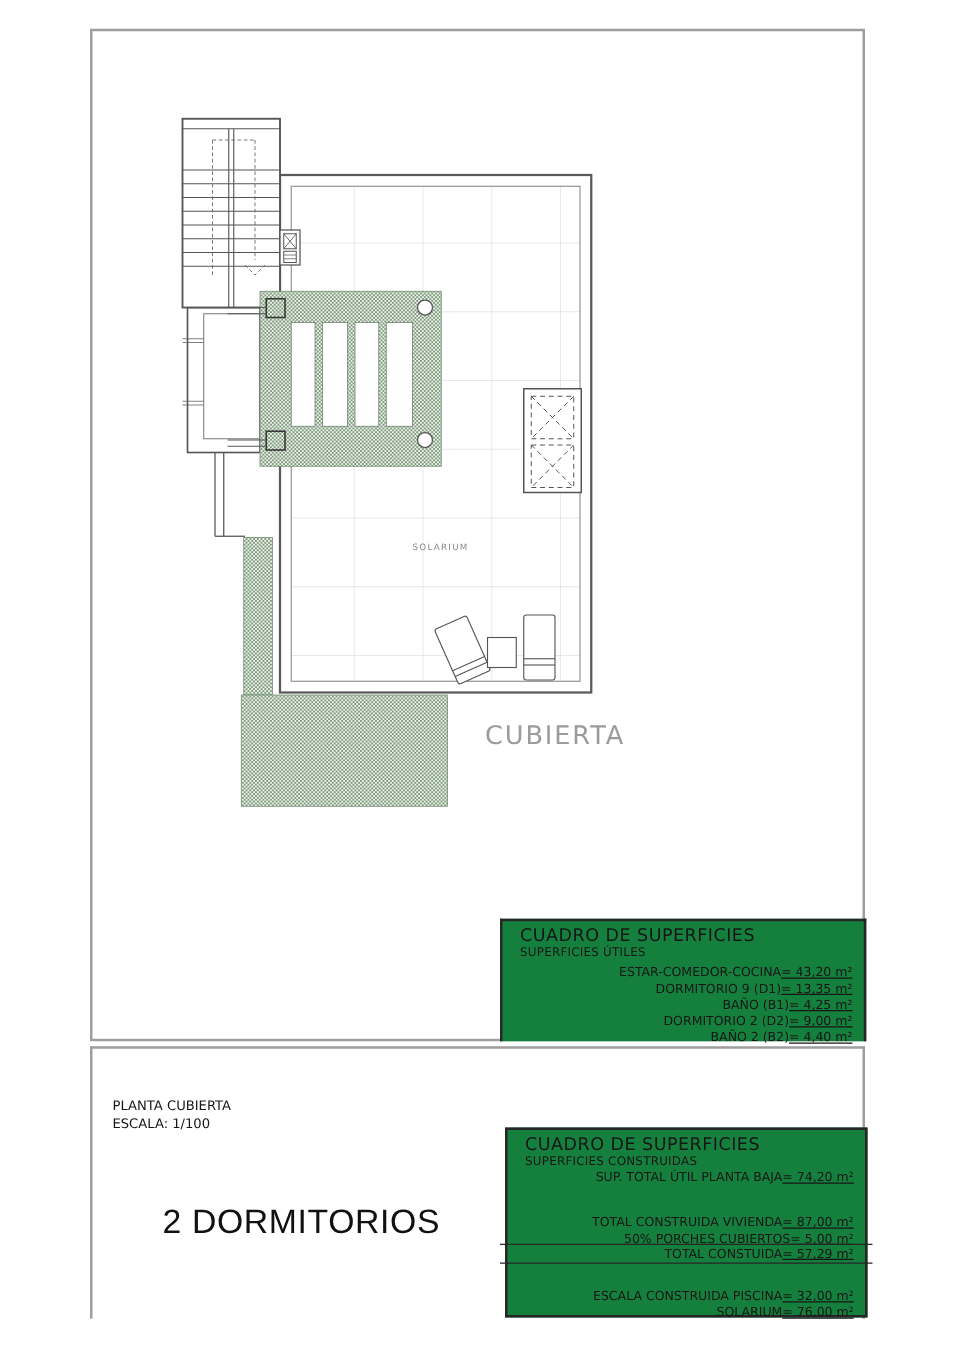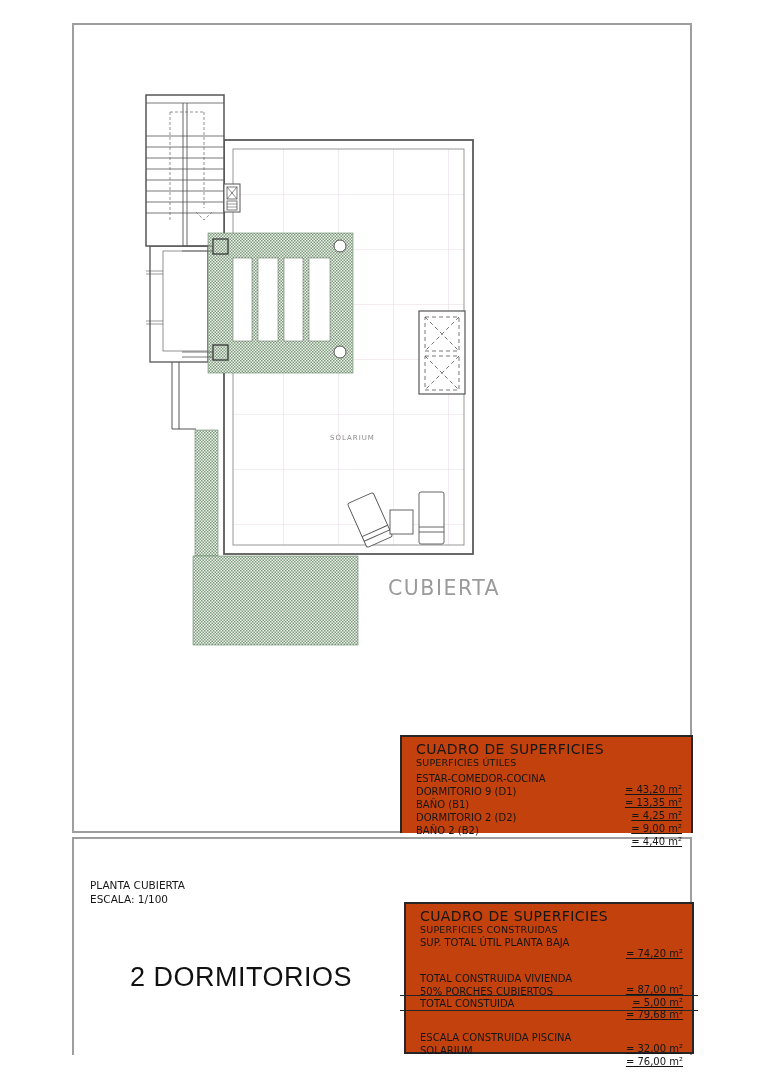--- a/index.html
+++ b/index.html
@@ -4,27 +4,27 @@
 <style>
   html,body{margin:0;padding:0;background:#ffffff;}
   body{width:764px;height:1080px;position:relative;overflow:hidden;
        font-family:"DejaVu Sans","Liberation Sans",sans-serif;color:#1c1c1c;}
   .frame{position:absolute;border:2px solid #9e9e9e;box-sizing:border-box;background:#fff;}
   #frame-top{left:72px;top:23px;width:620px;height:810px;}
   #frame-bottom{left:72px;top:837px;width:620px;height:218px;border-bottom:none;}
   #plan-svg{position:absolute;left:0;top:0;width:764px;height:1080px;}
 
   
-  .surf-table{position:absolute;box-sizing:border-box;border:2px solid #262626;background:#c2410c;z-index:5;}
+  .surf-table{position:absolute;box-sizing:border-box;border:2px solid #262626;background:#15803d;z-index:5;}
   #table-utiles{left:400px;top:735px;width:293px;height:98px;border-bottom:none;}
   #table-construidas{left:404px;top:902px;width:290px;height:152px;}
   .tbl-title{position:absolute;left:14px;white-space:nowrap;font-size:14px;letter-spacing:.4px;color:#161616;}
   .tbl-sub{position:absolute;left:14px;white-space:nowrap;font-size:9.5px;letter-spacing:.2px;color:#161616;}
   .row{position:absolute;left:14px;right:9px;display:flex;justify-content:flex-end;
-       font-size:10px;white-space:nowrap;color:#161616;flex-direction:column;}
+       font-size:10px;white-space:nowrap;color:#161616;}
   .row .val{text-align:right;text-decoration:underline;}
   .total-band{position:absolute;left:-6px;right:-6px;height:14px;
               border-top:1.5px solid #262626;border-bottom:1.5px solid #262626;}
 
   
   #plan-name{position:absolute;left:90px;top:843px;font-size:10.5px;line-height:14px;color:#161616;margin-top:35px;}
   #variant-title{position:absolute;left:130px;top:962px;font-size:27px;letter-spacing:.5px;color:#111;
                  font-family:"Liberation Sans","DejaVu Sans",sans-serif;}
 </style>
 </head>
@@ -195,21 +195,21 @@
       <span class="val">= 87,00 m²</span>
   </div>
   <div class="row" style="top:82px">
     <span>50% PORCHES CUBIERTOS</span>
       <span class="val">= 5,00 m²</span>
   </div>
 
   <div class="total-band" style="top:91px"></div>
   <div class="row" style="top:94px">
     <span>TOTAL CONSTUIDA</span>
-      <span class="val">= 79,68 m²</span>
+      <span class="val">= 57,29 m²</span>
   </div>
 
   <div class="row" style="top:128px">
     <span>ESCALA CONSTRUIDA PISCINA</span>
       <span class="val">= 32,00 m²</span>
   </div>
   <div class="row" style="top:141px">
     <span>SOLARIUM</span>
       <span class="val">= 76,00 m²</span>
   </div>

